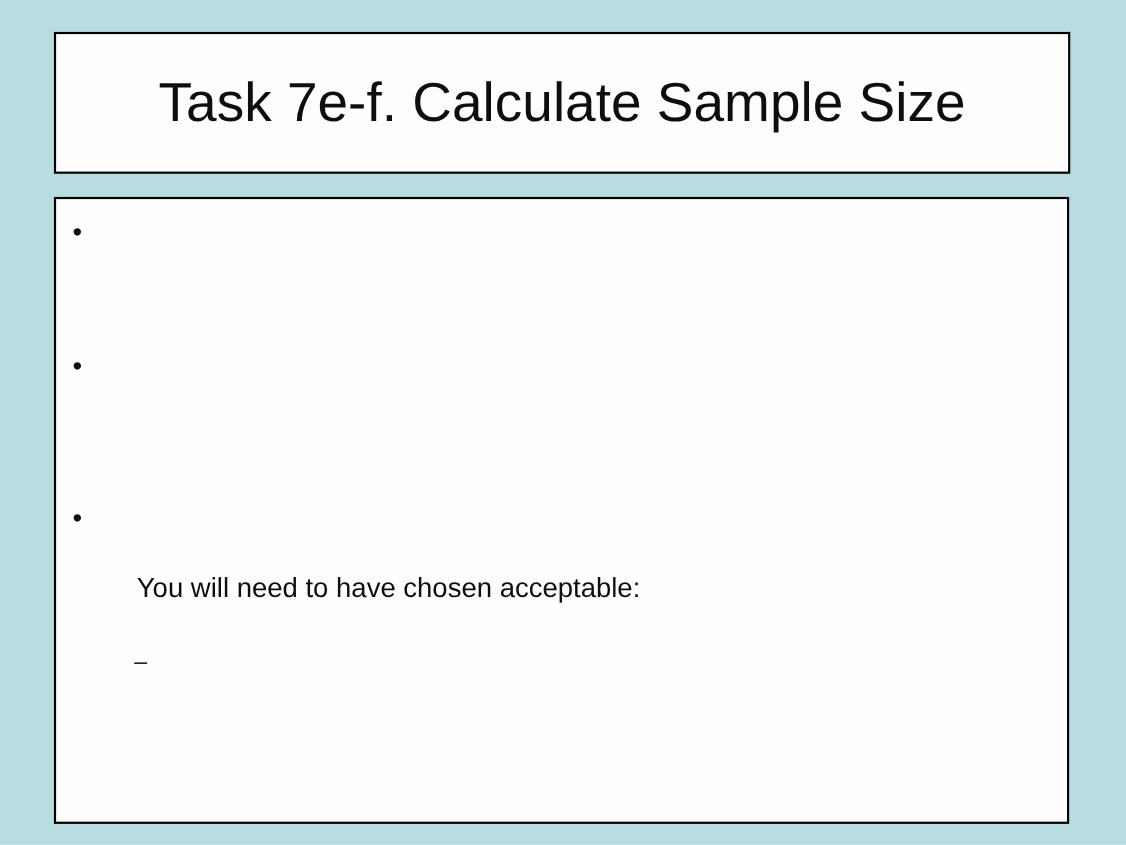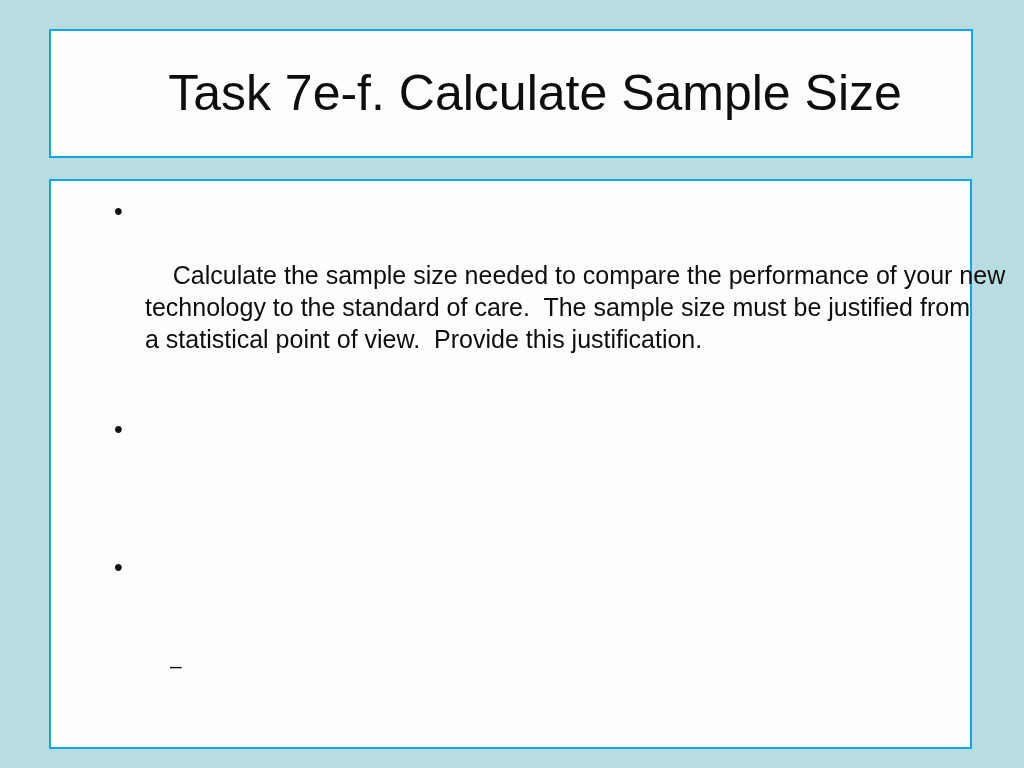--- a/index.html
+++ b/index.html
@@ -3,21 +3,21 @@
 <meta charset="utf-8">
 <style>
   html,body{margin:0;padding:0;}
   body{
     width:1024px;height:768px;overflow:hidden;position:relative;
     background:#b7dde0;
     font-family:"Liberation Sans",sans-serif;
     color:#0e0e0e;
   }
   .box{
-    position:absolute;background:#fdfdfd;border:2px solid #0ea5e9;box-sizing:border-box;padding-left:48px;
+    position:absolute;background:#fdfdfd;border:2px solid #000000;box-sizing:border-box;
   }
   #title-box{
     left:49px;top:29px;width:924px;height:129px;
     display:flex;align-items:center;justify-content:center;
   }
   #title-box .title{
     font-size:50px;line-height:1.1;white-space:pre;letter-spacing:0;
   }
   #content-box{
     left:49px;top:179px;width:923px;height:570px;
@@ -37,31 +37,29 @@
 <body>
 
 <div id="title-box" class="box">
   <div class="title">Task 7e-f. Calculate Sample Size</div>
 </div>
 
 <div id="content-box" class="box">
 
   <div class="para l1">
     <span class="marker">•</span>
-    <span>Calculate the sample size needed to compare the performance of your new
-technology to the standard of care.  The sample size must be justified from
-a statistical point of view.  Provide this justification.</span>
   </div>
 
   <div class="para l1 mt26">
     <span class="marker">•</span>
   </div>
 
   <div class="para l1 mt42">
     <span class="marker">•</span>
+    <span>You will need to have chosen acceptable:</span>
   </div>
 
   <div class="para l2 mt2">
     <span class="marker">–</span>
     
   </div>
 
 </div>
 
 </body></html>

